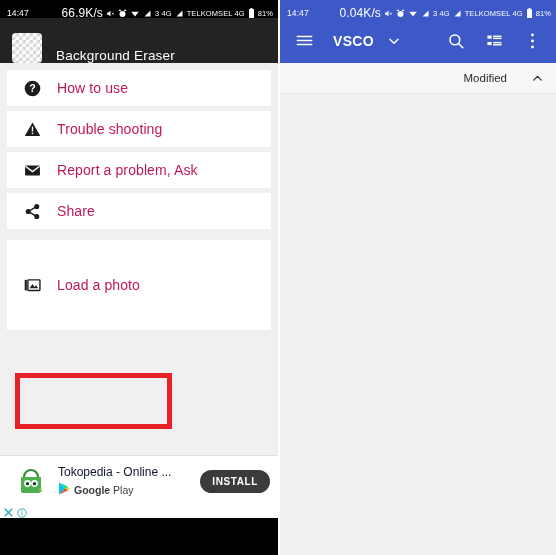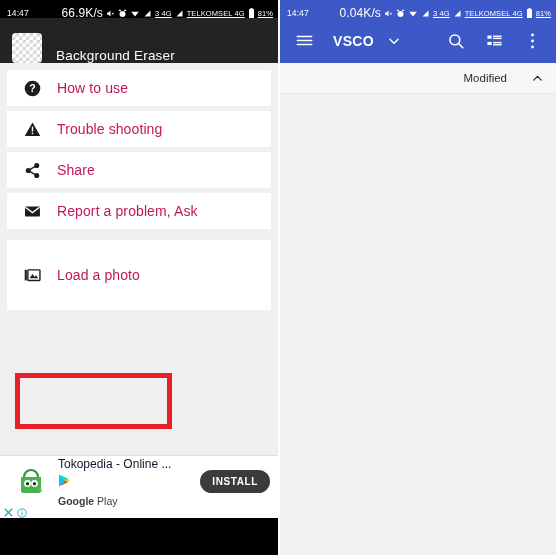--- a/index.html
+++ b/index.html
@@ -41,21 +41,21 @@
     color: #ffffff;
     letter-spacing: 0.1px;
     white-space: nowrap;
   }
   .statusbar.dark { background: #000000; }
   .statusbar.blue { background: #3d58c7; }
   .sb-time { font-size: 8.5px; font-weight: normal; }
   .sb-spacer { flex: 1 1 auto; }
   .sb-group { display: flex; align-items: center; gap: 3px; }
   .sb-net { font-size: 12px; }
-  .sb-txt { font-size: 7.5px; text-decoration: underline; }
+  .sb-txt { font-size: 7.5px; }
   .sb-icon { display: inline-flex; align-items: center; }
   .sb-icon svg { display: block; }
 
   
   .appbar-left {
     height: 45px;
     background: #232323;
     display: flex;
     align-items: flex-end;
     padding-left: 12px;
@@ -87,21 +87,21 @@
   .menu-card {
     background: #ffffff;
     margin: 0 7px 5px 7px;
     height: 36px;
     display: flex;
     align-items: center;
     padding-left: 16px;
     gap: 16px;
   }
   .menu-card.tall {
-    height: 70px;
+    height: 90px;
     align-items: center;
     margin-bottom: 0;
   }
   .menu-ico {
     width: 18px; height: 18px;
     display: inline-flex;
     align-items: center;
     justify-content: center;
     color: #1d1d1d;
     flex: 0 0 auto;
@@ -146,23 +146,23 @@
   .ad-text { flex: 1 1 auto; min-width: 0; }
   .ad-title {
     font-size: 12px;
     color: #0f172a;
     white-space: nowrap;
     overflow: hidden;
     text-overflow: ellipsis;
   }
   .ad-store {
     display: flex;
+    align-items: center;
     gap: 4px;
     margin-top: 2px;
-    flex-direction: column;
   }
   .gp-text { font-size: 10.5px; color: #3c3c3c; }
   .gp-text b { font-weight: bold; }
   .ad-install {
     background: #3b3b3b;
     color: #ffffff;
     font-size: 10px;
     font-weight: bold;
     letter-spacing: 0.6px;
     border-radius: 13px;
@@ -312,39 +312,39 @@
               <path d="M12 2 L23 21 L1 21 Z"></path>
               <rect x="11" y="8" width="2" height="7" fill="#fff"></rect>
               <rect x="11" y="16.5" width="2" height="2" fill="#fff"></rect>
             </svg>
         </span>
         <span class="menu-label">Trouble shooting</span>
       </div>
 
       <div class="menu-card">
         <span class="menu-ico">
+          <svg width="17" height="17" viewBox="0 0 24 24" fill="#1d1d1d">
+              <rect x="1.5" y="5" width="21" height="14" rx="1"></rect>
+              <path d="M2 6 L12 13.5 L22 6" stroke="#fff" stroke-width="2" fill="none"></path>
+            </svg>
+        </span>
+        <span class="menu-label">Report a problem, Ask</span>
+      </div>
+
+      <div class="menu-card">
+        <span class="menu-ico">
           <svg width="17" height="17" viewBox="0 0 24 24" fill="none" stroke="#1d1d1d" stroke-width="2">
               <circle cx="18" cy="5" r="2.6" fill="#1d1d1d"></circle>
               <circle cx="6" cy="12" r="2.6" fill="#1d1d1d"></circle>
               <circle cx="18" cy="19" r="2.6" fill="#1d1d1d"></circle>
               <line x1="8.3" y1="10.8" x2="15.7" y2="6.2"></line>
               <line x1="8.3" y1="13.2" x2="15.7" y2="17.8"></line>
             </svg>
         </span>
         <span class="menu-label">Share</span>
-      </div>
-
-      <div class="menu-card">
-        <span class="menu-ico">
-          <svg width="17" height="17" viewBox="0 0 24 24" fill="#1d1d1d">
-              <rect x="1.5" y="5" width="21" height="14" rx="1"></rect>
-              <path d="M2 6 L12 13.5 L22 6" stroke="#fff" stroke-width="2" fill="none"></path>
-            </svg>
-        </span>
-        <span class="menu-label">Report a problem, Ask</span>
       </div>
 
       <div class="gap-block"></div>
 
       <div class="menu-card tall">
         <span class="menu-ico">
           <svg width="17" height="17" viewBox="0 0 24 24" fill="#1d1d1d">
               <rect x="1" y="4" width="3" height="15"></rect>
               <rect x="5.5" y="4" width="17" height="15" rx="1" fill="none" stroke="#1d1d1d" stroke-width="2"></rect>
               <path d="M8 16 L12 10 L15 14 L17 11.5 L20 16 Z"></path>

